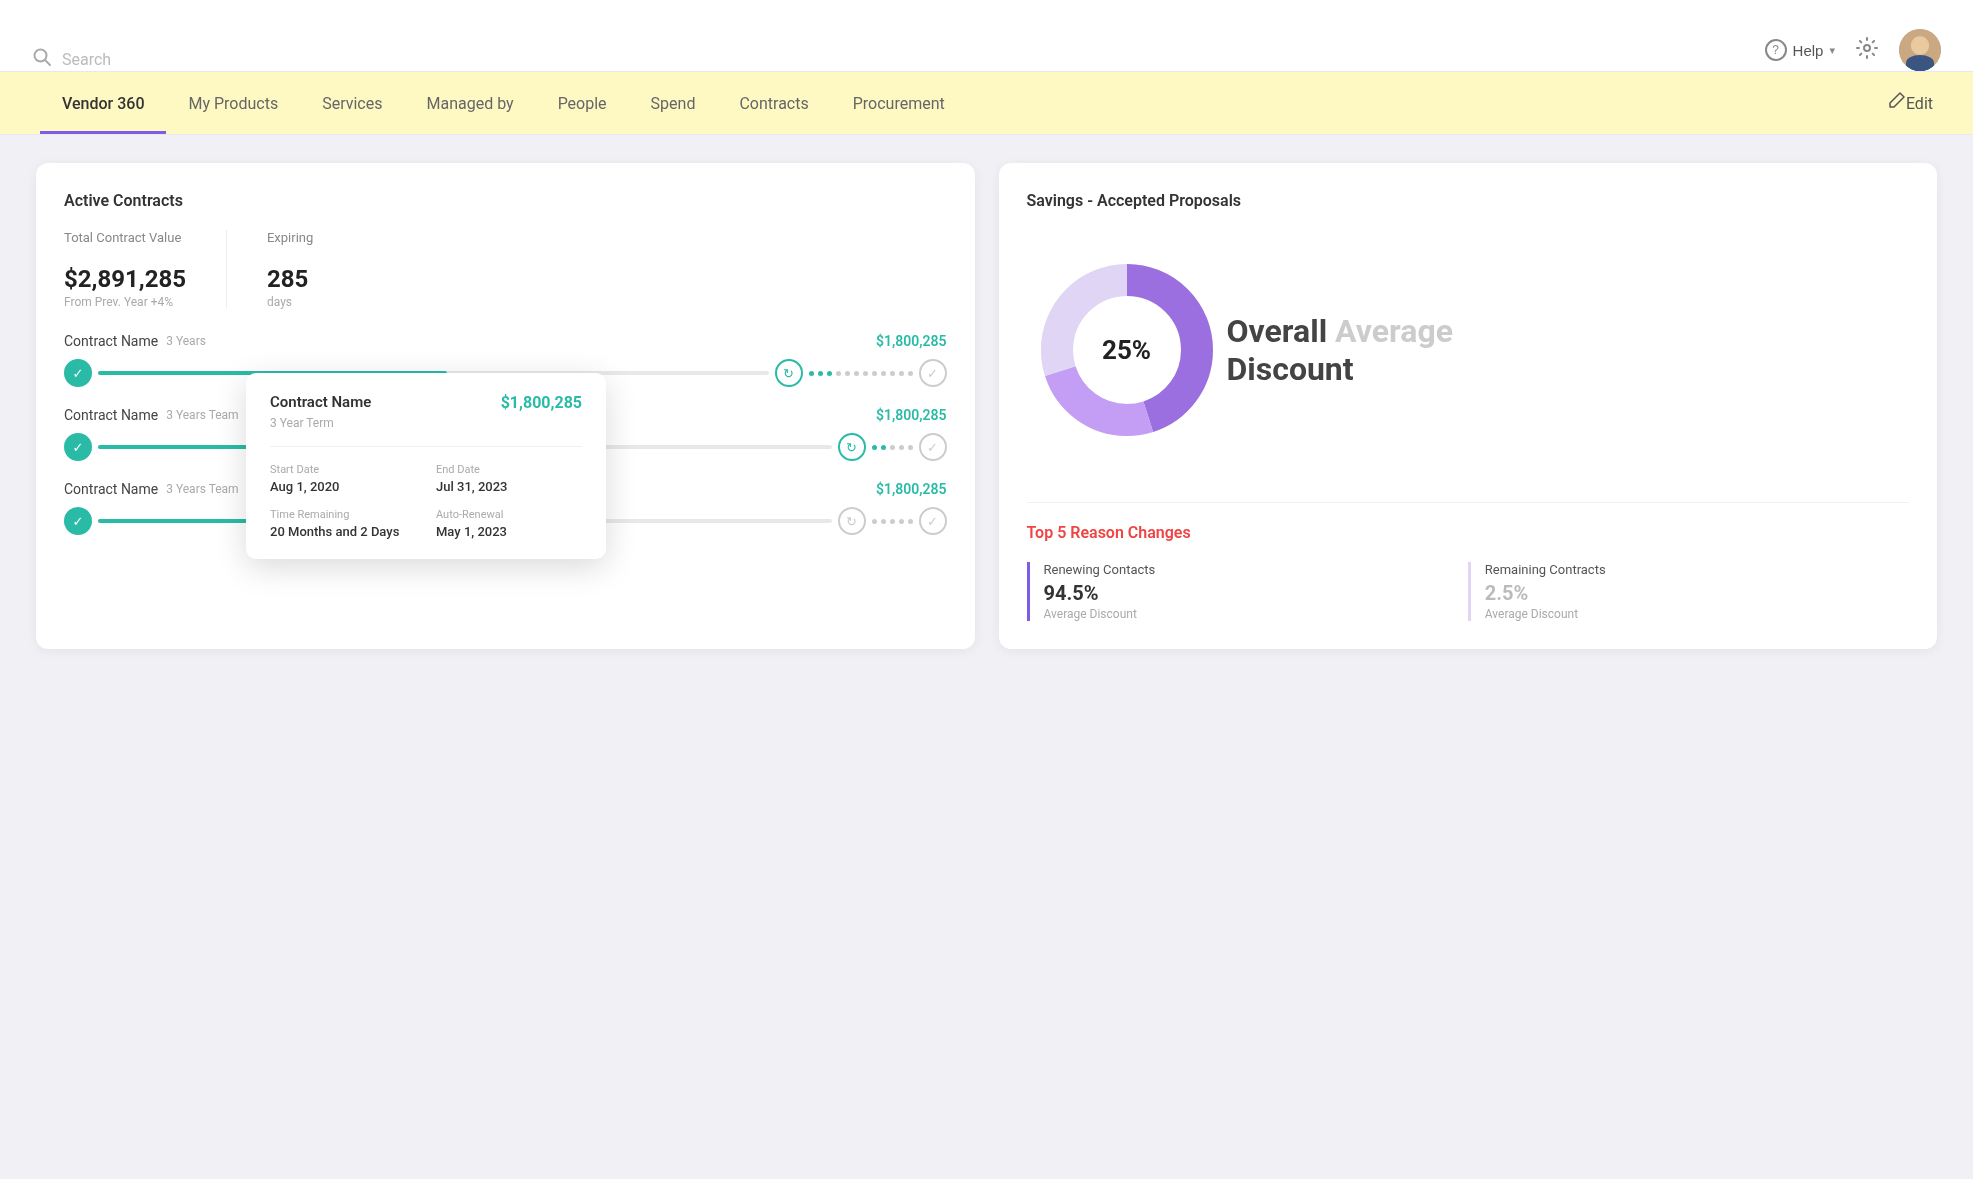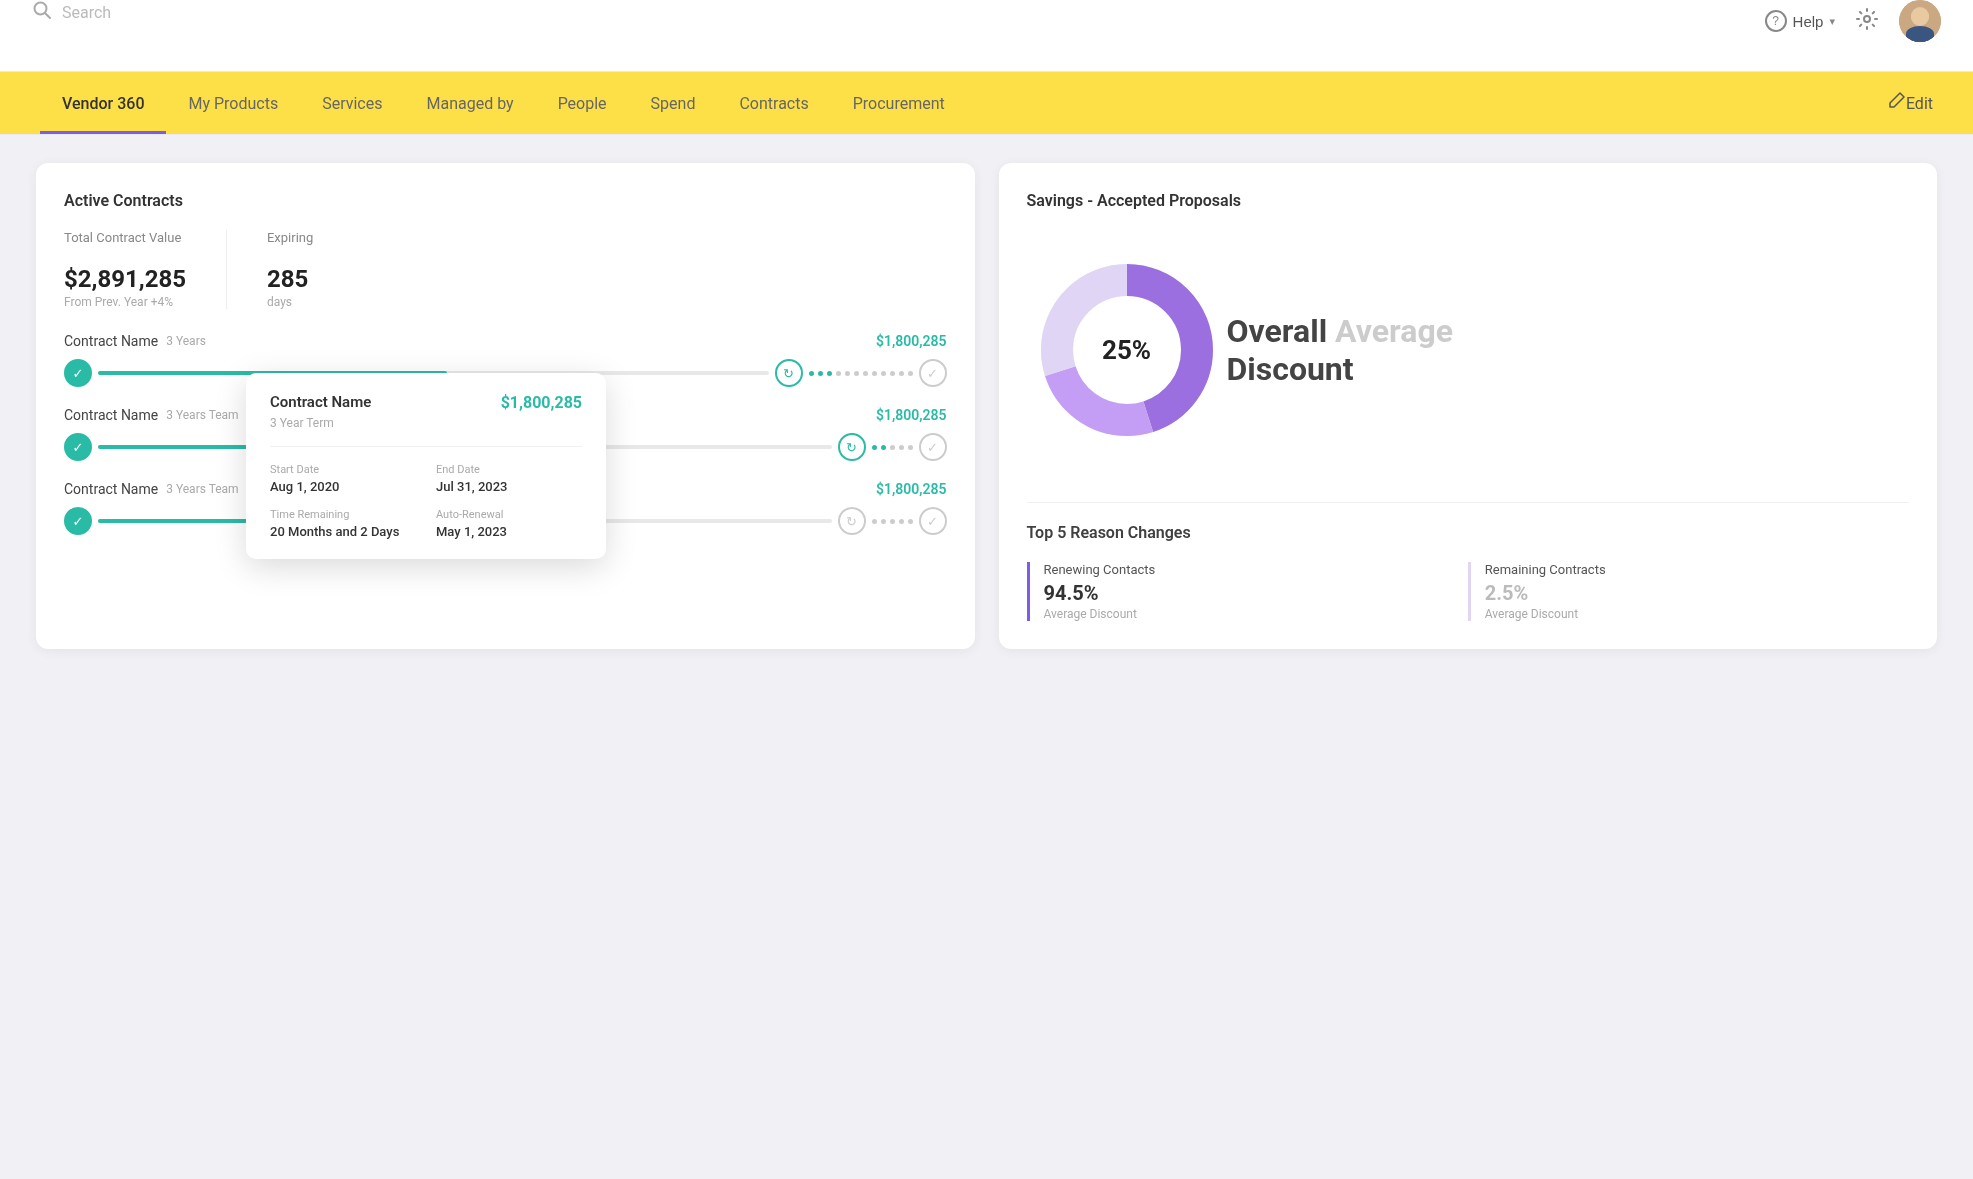--- a/index.html
+++ b/index.html
@@ -6,21 +6,21 @@
     body {
       font-family: -apple-system, BlinkMacSystemFont, 'Segoe UI', Roboto, sans-serif;
       background: #f0f0f5;
       min-height: 100vh;
     }
 
     
     .header {
       background: #fff;
       display: flex;
-      align-items: flex-start;
+      align-items: flex-end;
       padding: 0 32px;
       height: 72px;
       border-bottom: 1px solid #e8e8f0;
     }
     .search-area {
       display: flex;
       align-items: center;
       gap: 10px;
       color: #aaa;
       font-size: 16px;
@@ -87,21 +87,21 @@
       left: 50%;
       transform: translateX(-50%);
       width: 28px;
       height: 16px;
       border-radius: 50% 50% 0 0;
       background: #3a5580;
     }
 
     
     .nav-bar {
-      background: #fde047;
+      background: #fef9c3;
       padding: 0 40px;
       display: flex;
       align-items: center;
       border-bottom: 1px solid #e8e8f0;
       gap: 0;
     }
     .nav-tab {
       padding: 22px 22px 18px;
       font-size: 16px;
       color: #666;
@@ -360,21 +360,21 @@
       line-height: 1.2;
     }
     .overall-text .dark {
       color: #444;
     }
 
     
     .top5-title {
       font-size: 16px;
       font-weight: 600;
-      color: #404040;
+      color: #ef4444;
       margin-bottom: 20px;
     }
     .reason-grid {
       display: grid;
       grid-template-columns: 1fr 1fr;
       gap: 0;
     }
     .reason-item {
       padding: 0 0 0 14px;
       border-left: 3px solid #7c5ce8;

